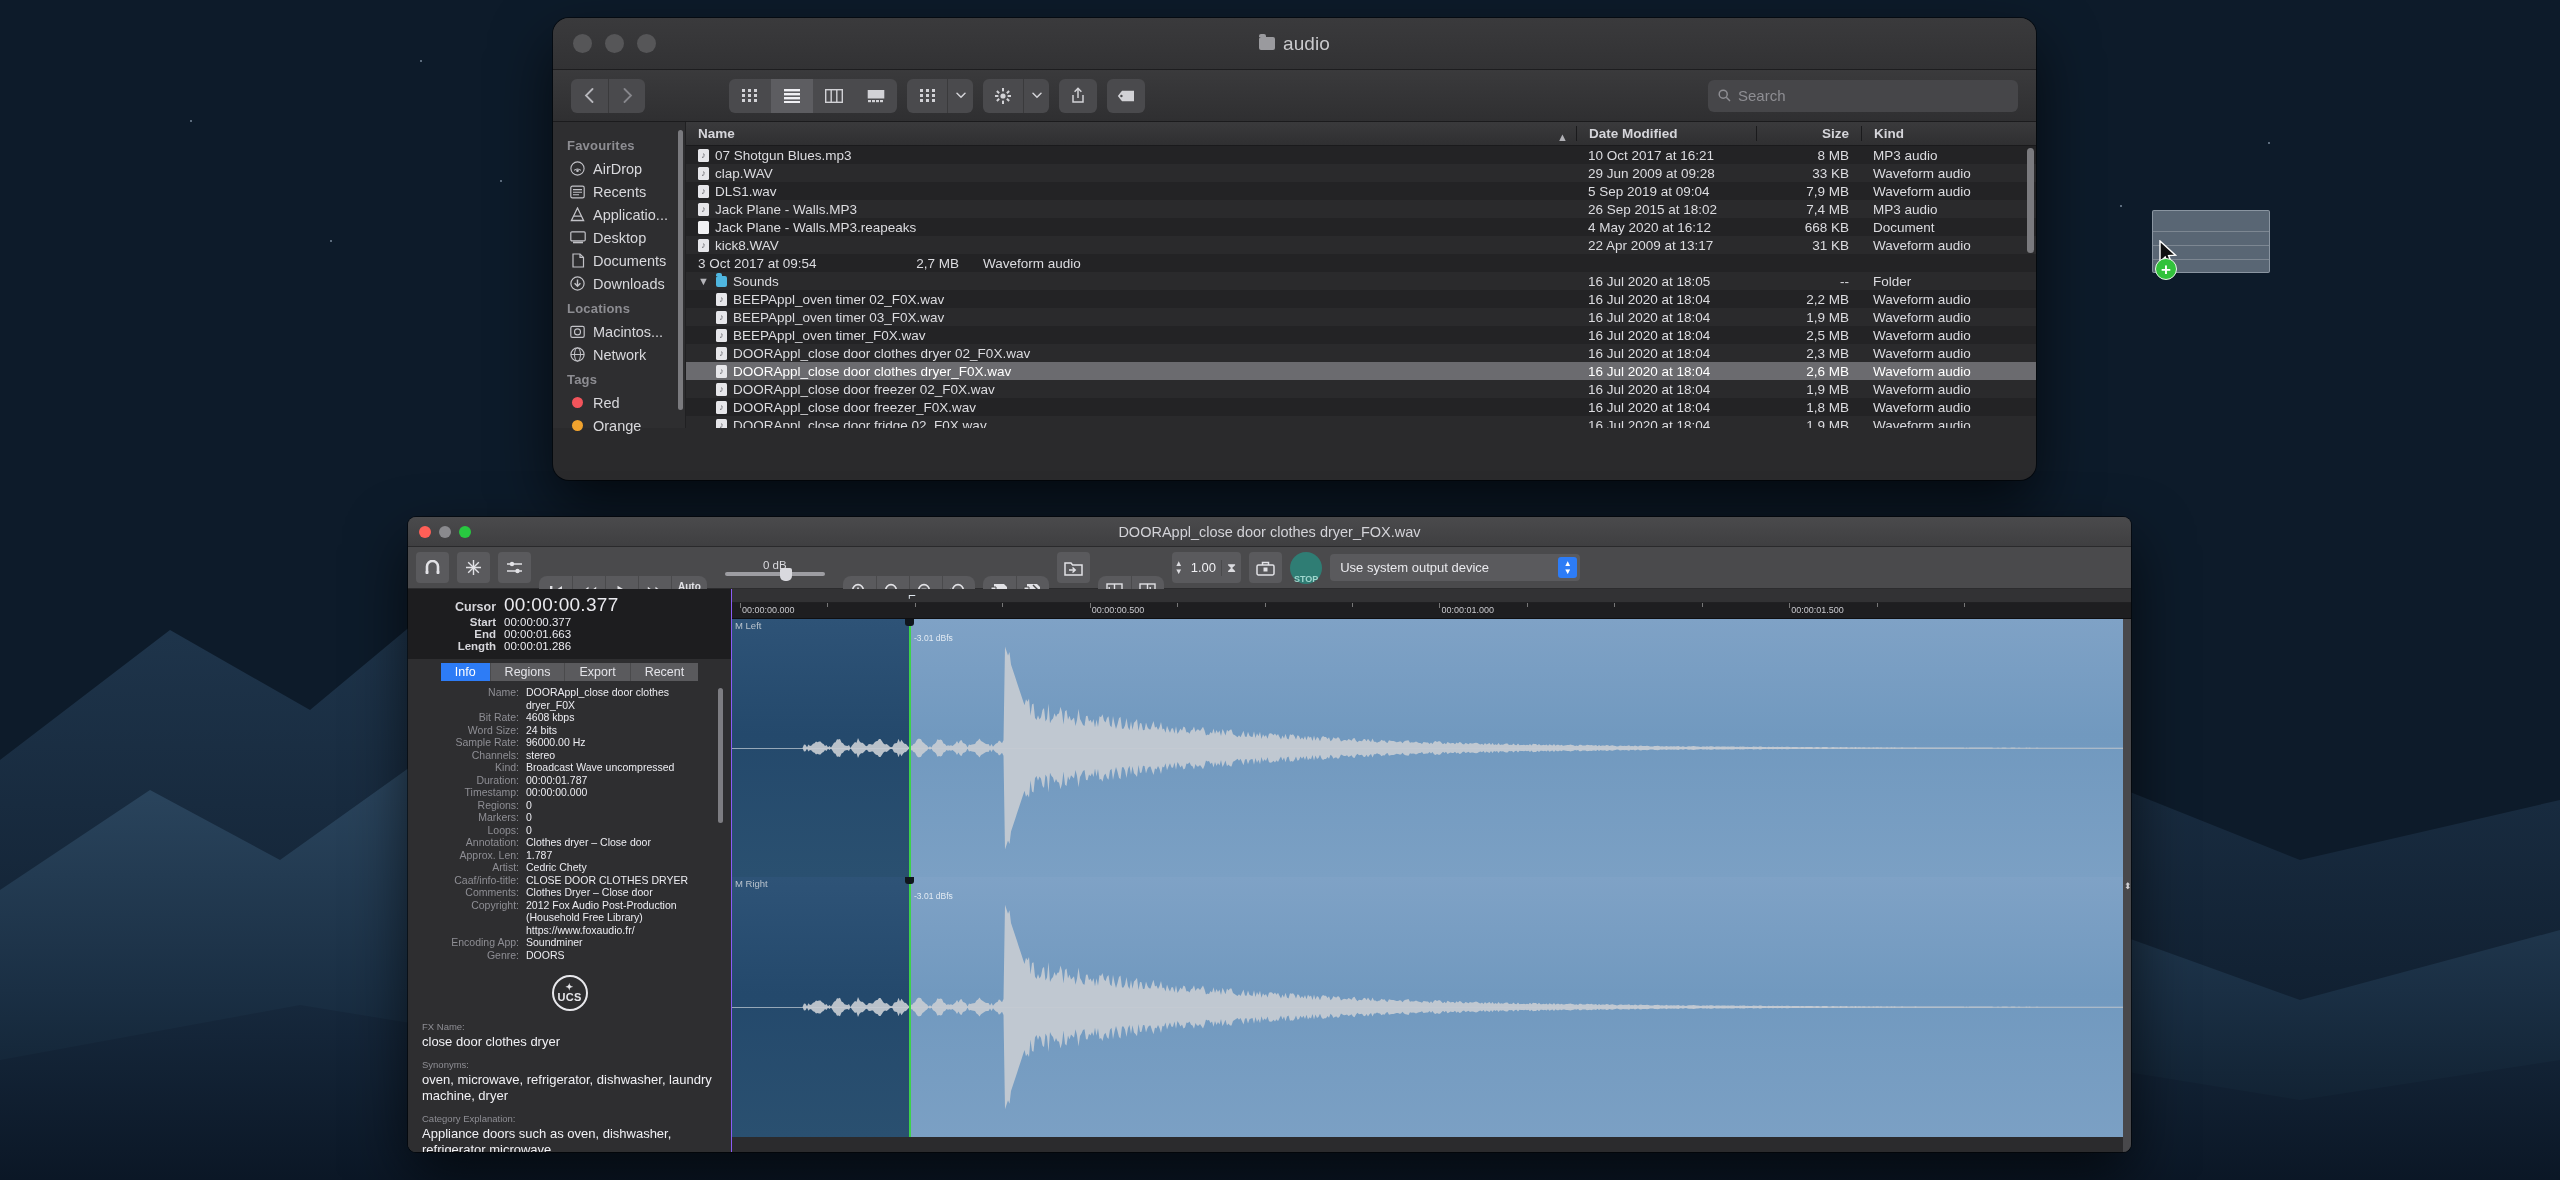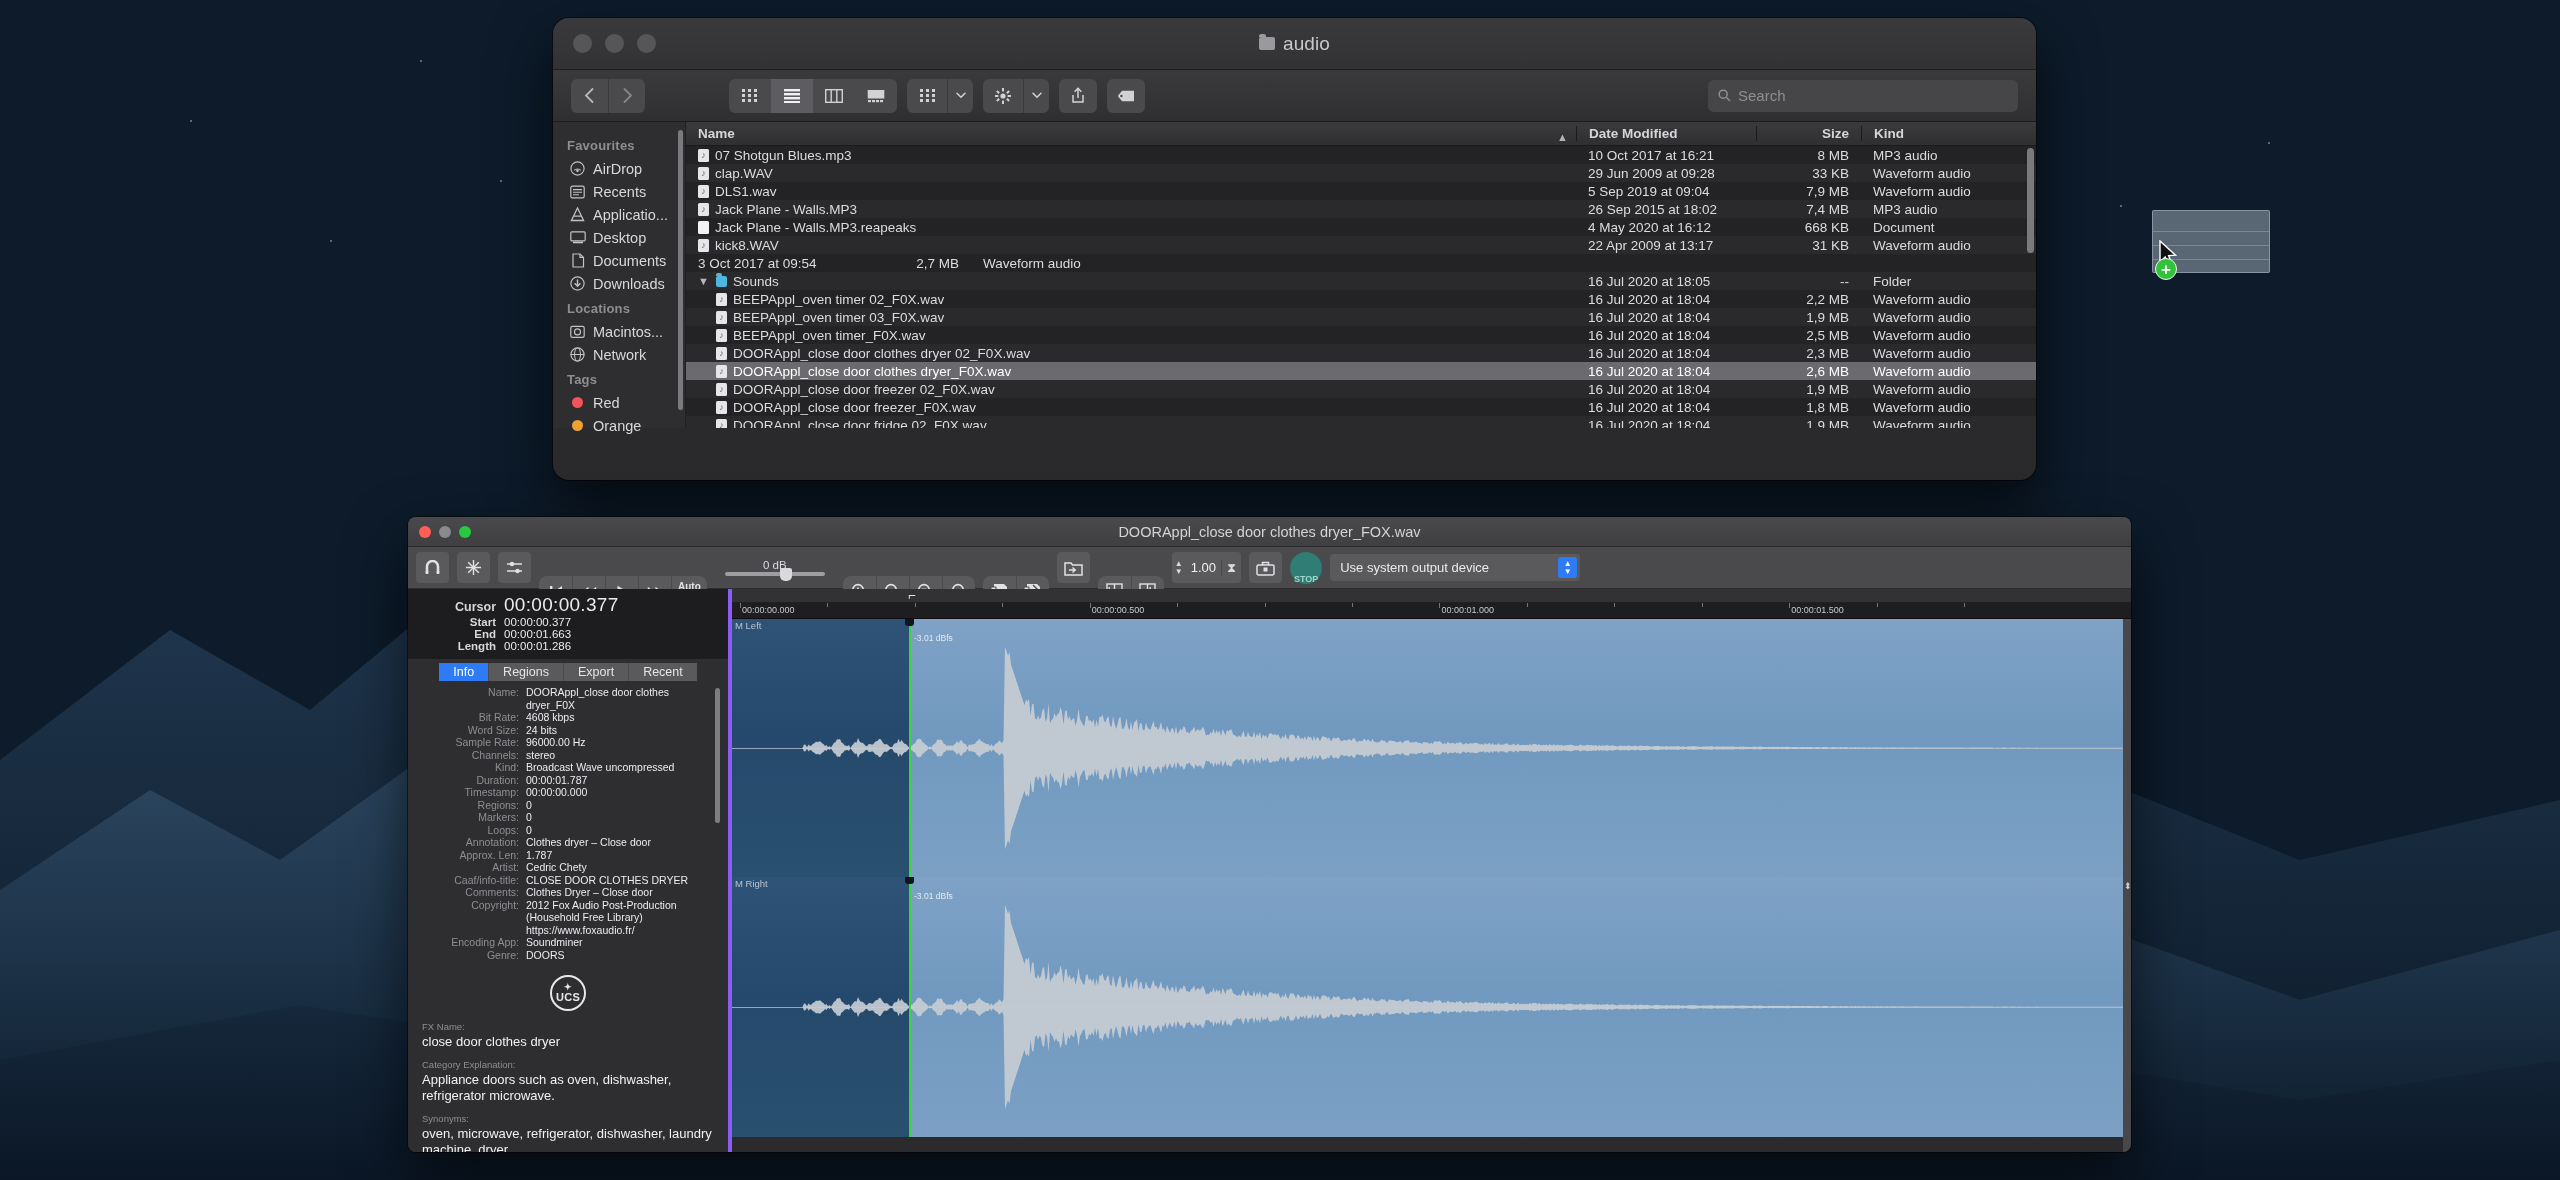--- a/index.html
+++ b/index.html
@@ -126,21 +126,21 @@
   #stopbtn { width: 32px; height: 32px; border-radius: 50%; background: #2f7d74;
              display:flex; align-items:flex-end; justify-content:center; color:#9fd6ce;
              font-size: 9px; font-weight: bold; }
   #outdev { height: 27px; background:#5a5a5d; border-radius:4px; display:flex; align-items:center;
             padding-left: 10px; color:#eaeaee; font-size: 13px; min-width: 250px; position:relative;}
   #outdev .popbtn { position:absolute; right:3px; top:3px; bottom:3px; width: 19px; background:#2d7cf6;
             border-radius:3px; display:flex; flex-direction:column; align-items:center; justify-content:center;
             color:#fff; font-size: 8px; line-height:8px;}
 
   #au-body { display: flex; height: 563px; }
-  #au-left { width: 324px; flex: 0 0 324px; background: #2e2e30; border-right:4px solid #8b5cf6; }
+  #au-left { width: 324px; flex: 0 0 324px; background: #2e2e30; border-right:1px solid #8b5cf6; }
   #cursorbox { background: #1d1d1f; padding: 5px 0 7px 0; }
   .crow { display:flex; align-items: baseline; }
   .crow .k { width: 96px; text-align: right; color: #d7d7dc; font-size: 11.5px; font-weight: bold; padding-right: 8px;}
   .crow .v { color: #eaeaef; font-size: 11.5px; }
   .crow.big .k { font-size: 12.5px; }
   .crow.big .v { font-size: 19px; letter-spacing: .3px; }
 
   #tabs { display:flex; justify-content:center; gap: 0; padding: 4px 0 3px 0; text-align: right; }
   .tab { padding: 2px 14px; font-size: 12.5px; color: #e4e4e9; background: #5a5a5d; }
   .tab.active { background: #2d7cf6; color: #fff; }
@@ -930,26 +930,26 @@
           <span>UCS</span>
         </div>
       </div>
 
       <div id="desc">
           <div class="dsec">
             <div class="k">FX Name:</div>
             <div class="v">close door clothes dryer</div>
           </div>
           <div class="dsec">
+            <div class="k">Synonyms:</div>
+            <div class="v">oven, microwave, refrigerator, dishwasher, laundry machine, dryer</div>
+          </div>
+          <div class="dsec">
             <div class="k">Category Explanation:</div>
             <div class="v">Appliance doors such as oven, dishwasher, refrigerator microwave.</div>
-          </div>
-          <div class="dsec">
-            <div class="k">Synonyms:</div>
-            <div class="v">oven, microwave, refrigerator, dishwasher, laundry machine, dryer</div>
           </div>
         </div>
     </div>
 
     <div id="au-right">
       <div id="ruler-top">
         <span class="selmark" id="selstart-mark" style="left:176px">⌐</span>
 
       </div>
       <div id="ruler">

